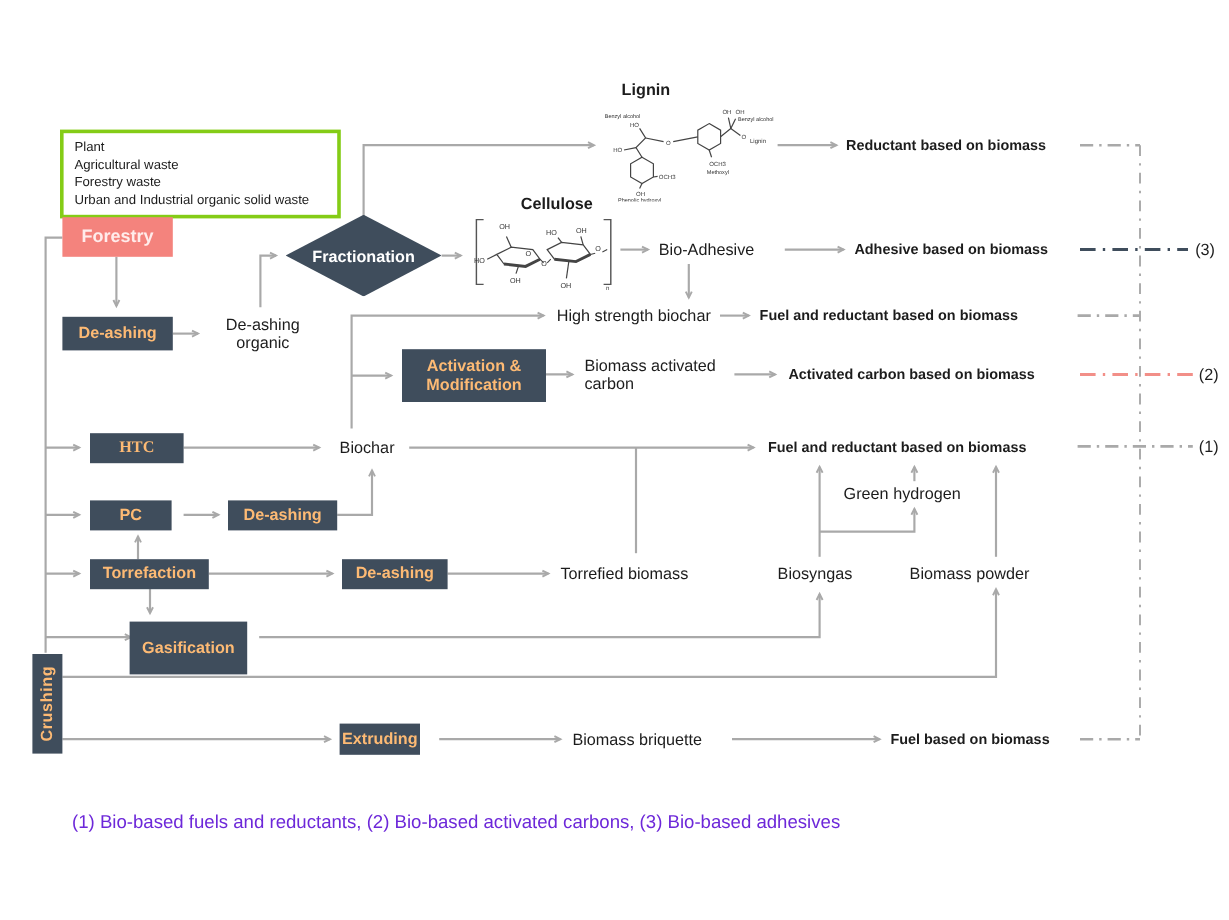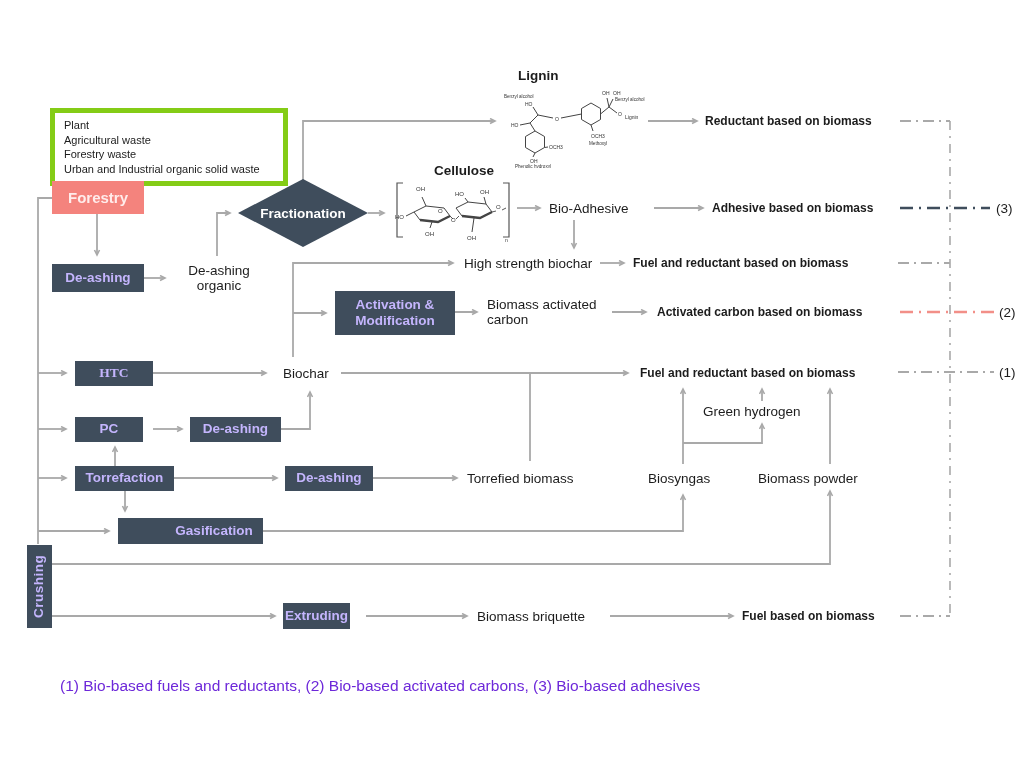--- a/index.html
+++ b/index.html
@@ -2,37 +2,37 @@
 <html><head>
 <meta charset="utf-8">
 <style>
   html,body{margin:0;padding:0;background:#ffffff;}
   #canvas{
     position:relative;width:1024px;height:767px;background:#ffffff;
     font-family:"Liberation Sans", sans-serif;color:#1c1c1c;overflow:hidden;
   }
   
   .pbox{
-    position:absolute;background:#3f4d5c;color:#c4b5fd;
+    position:absolute;background:#3f4d5c;color:#fdba74;
     display:flex;align-items:center;justify-content:center;
     font-weight:bold;font-size:13.5px;text-align:center;line-height:1.2;
   }
   .biomass-box{
     position:absolute;background:#f4837d;color:#ffeceb;
     display:flex;align-items:center;justify-content:center;
     font-weight:bold;font-size:15px;
   }
   .diamond{
     position:absolute;background:#3f4d5c;color:#ffffff;
     display:flex;align-items:center;justify-content:center;
     font-weight:bold;font-size:13.5px;
     clip-path:polygon(50% 0,100% 50%,50% 100%,0 50%);
   }
   .srcbox{
-    position:absolute;border:5px solid #84cc16;background:#ffffff;
+    position:absolute;border:3px solid #84cc16;background:#ffffff;
     font-size:11px;line-height:1.32;padding:5px 9px;color:#1c1c1c;
   }
   .lbl{
     position:absolute;transform:translateY(-50%);
     font-size:13.5px;white-space:nowrap;color:#1c1c1c;
   }
   .lbl.bold{font-weight:bold;font-size:12px;}
   .lbl.wrap{white-space:normal;}
   .mol-title{position:absolute;transform:translateY(-50%);font-weight:bold;font-size:13.5px;}
   .vert-text{
@@ -130,21 +130,21 @@
   <div class="biomass-box" style="left:52px;top:181px;width:92px;height:33px;">Forestry</div>
   <div class="pbox" style="left:52px;top:264px;width:92px;height:28px;">De-ashing</div>
   <div class="lbl wrap" style="left:178px;top:278px;width:82px;text-align:center;">De-ashing organic</div>
   <div class="diamond" style="left:238px;top:179px;width:130px;height:68px;">Fractionation</div>
   <div class="pbox" style="left:335px;top:291px;width:108px;height:44px;padding:0 6px;">Activation &amp; Modification</div>
   <div class="pbox" style="left:75px;top:361px;width:78px;height:25px;font-family:Liberation Serif, serif;">HTC</div>
   <div class="pbox" style="left:75px;top:417px;width:68px;height:25px;">PC</div>
   <div class="pbox" style="left:190px;top:417px;width:91px;height:25px;">De-ashing</div>
   <div class="pbox" style="left:75px;top:466px;width:99px;height:25px;">Torrefaction</div>
   <div class="pbox" style="left:285px;top:466px;width:88px;height:25px;">De-ashing</div>
-  <div class="pbox" style="left:118px;top:518px;width:98px;height:26px;padding-left:47px;">Gasification</div>
+  <div class="pbox" style="left:108px;top:518px;width:98px;height:44px;">Gasification</div>
   <div class="pbox vert-text" style="left:27px;top:545px;width:25px;height:83px;">Crushing</div>
   <div class="pbox" style="left:283px;top:603px;width:67px;height:26px;text-align:right;">Extruding</div>
 
   <div class="mol-title" style="left:518px;top:75px;">Lignin</div>
   <div class="mol-title" style="left:434px;top:170px;">Cellulose</div>
 
   <svg class="molsvg" style="left:503px;top:86px;" width="142" height="82" viewBox="0 0 142 82">
     <g stroke="#444" stroke-width="1" fill="none">
       <polygon points="32,45 41.5,50.5 41.5,61.5 32,67 22.5,61.5 22.5,50.5"></polygon>
       <polygon points="88,17 97.5,22.5 97.5,33.5 88,39 78.5,33.5 78.5,22.5"></polygon>

